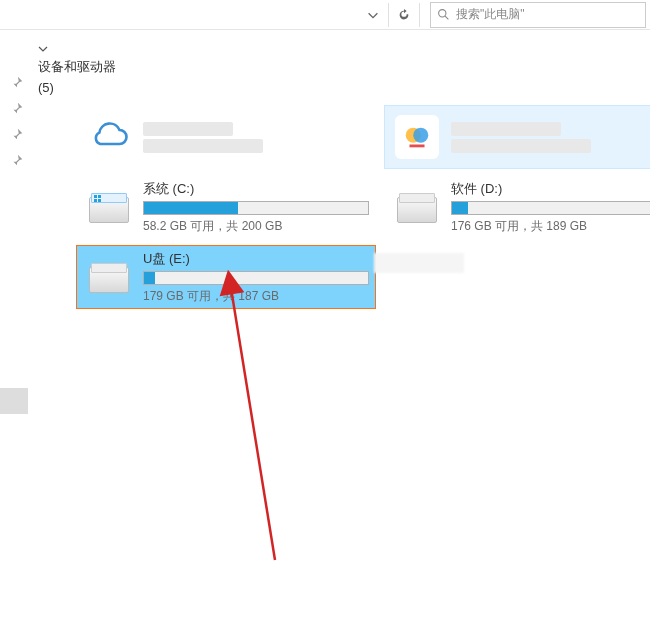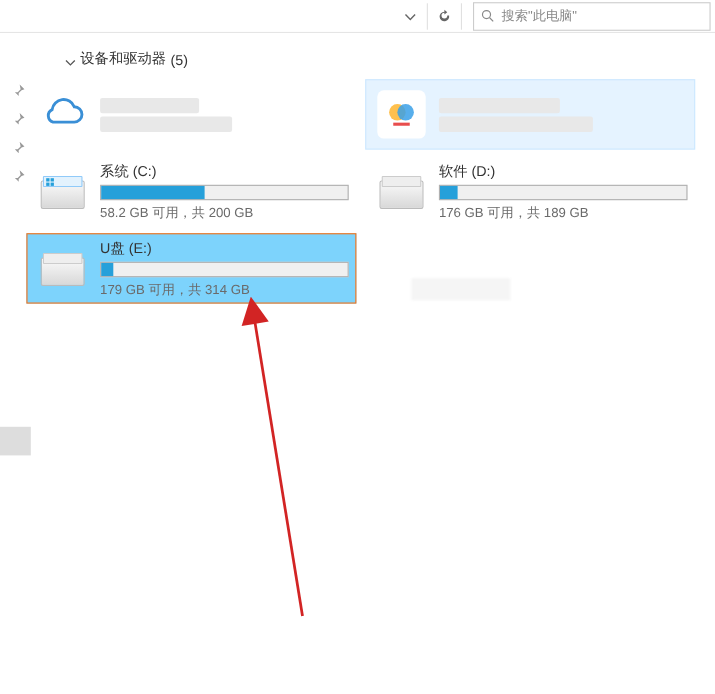--- a/index.html
+++ b/index.html
@@ -50,32 +50,33 @@
       top: 75px;
       width: 34px;
       display: flex;
       flex-direction: column;
       gap: 12px;
       align-items: center;
     }
     .pin { width: 14px; height: 14px; color: #888; }
     .section-header {
       display: flex;
-      align-items: flex-end;
+      align-items: flex-start;
       gap: 4px;
-      padding: 14px 0 10px 59px;
+      padding: 14px 0 10px 38px;
       color: #333;
       font-size: 13px;
+      flex-direction: column;
     }
     .chev { width: 10px; height: 10px; }
     .drives {
       display: grid;
       grid-template-columns: 300px 300px;
       gap: 6px 8px;
-      padding-left: 24px;
+      padding-left: 76px;
     }
     .drive-item {
       display: flex;
       align-items: center;
       padding: 4px 6px;
       height: 64px;
       border: 1px solid transparent;
     }
     .drive-item.selected {
       background: #7dd3fc;
@@ -299,21 +300,21 @@
       <div class="disk-drawing">
           <div class="disk-body"></div>
           <div class="disk-top"></div>
         </div>
     </div>
     <div class="drive-info">
       <div class="drive-label">U盘 (E:)</div>
       <div class="drive-bar">
           <div class="drive-bar-fill" style="width:5%"></div>
         </div>
-      <div class="drive-status">179 GB 可用，共 314 GB</div>
+      <div class="drive-status">179 GB 可用，共 187 GB</div>
     </div>
   </div>
 
 </div>
 
 <div class="redacted-block"></div>
 
 <svg class="arrow-annot" width="110" height="300">
   <defs>
     <marker id="ah" markerWidth="12" markerHeight="12" refX="6" refY="6" orient="auto">

